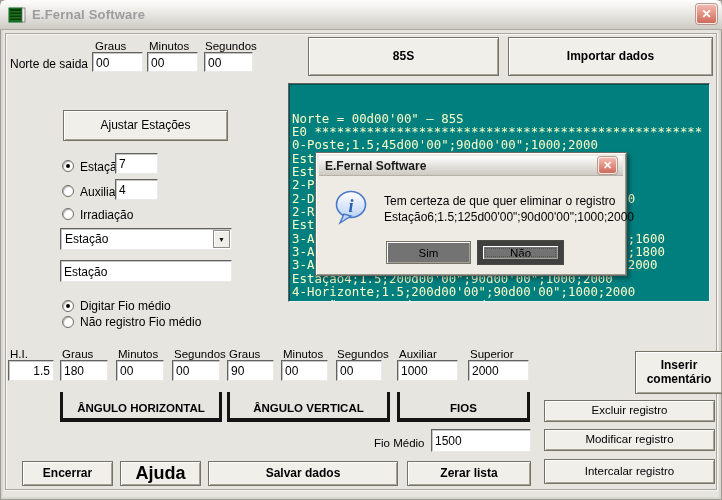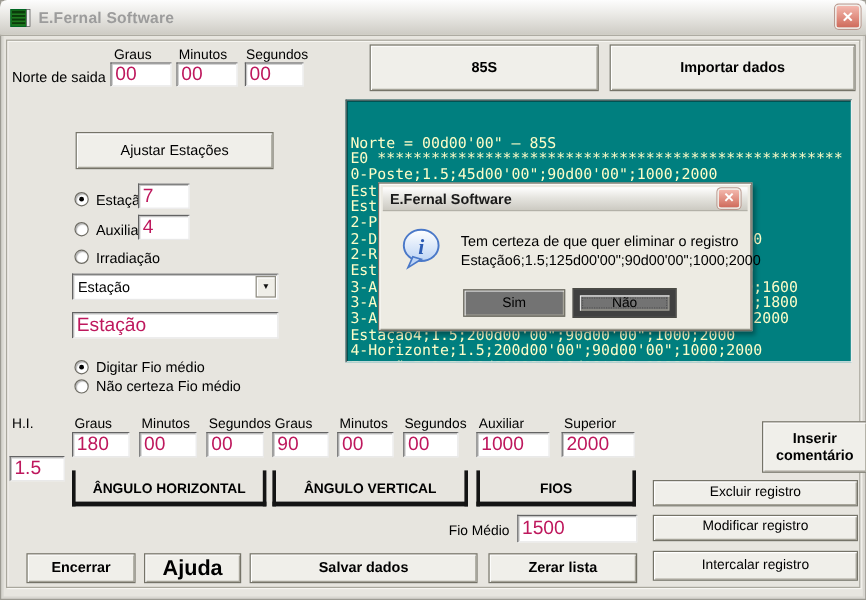--- a/index.html
+++ b/index.html
@@ -45,21 +45,21 @@
     display:flex; align-items:center; justify-content:center;
     text-align:center; line-height:1.15;
   }
   .bold { font-weight:bold;margin-left:8px; }
   .inp {
     position:absolute;
     background:#FFFFFF;
     border:1px solid; border-color:#636363 #E9E9E9 #E9E9E9 #636363;
     box-shadow: inset 1px 1px 0 rgba(90,90,90,0.35);
     font-family:"Liberation Sans", sans-serif;
-    font-size:16px; color:#be185d; padding:1px 3px 0 3px;
+    font-size:12px; color:#000000; padding:1px 3px 0 3px;
   }
   .lbl { position:absolute; font-size:11.5px; color:#000; white-space:nowrap; }
 
   
   .radio { position:absolute; width:12px; height:12px; border-radius:50%;
     background:#fff; border:1px solid #6E6C64;
     box-shadow: inset 1px 1px 1px rgba(0,0,0,0.3); }
   .radio.sel::after { content:""; position:absolute; left:3px; top:3px;
     width:4px; height:4px; border-radius:50%; background:#000; }
 
@@ -179,33 +179,33 @@
   <div class="combo" style="left:60px;top:228px;width:172px;height:22px">
     <span class="cval">Estação</span>
     <span class="cbtn">▼</span>
   </div>
 
   <input class="inp" style="left: 60px; top: 260px; width: 172px; height: 22px;" value="Estação">
 
   <span class="radio sel" style="left:62px;top:300px"></span>
   <span class="lbl" style="left:80px;top:299px;font-size:12px">Digitar Fio médio</span>
   <span class="radio" style="left:62px;top:316px"></span>
-  <span class="lbl" style="left:80px;top:315px;font-size:12px">Não certeza Fio médio</span>
+  <span class="lbl" style="left:80px;top:315px;font-size:12px">Não registro Fio médio</span>
 
   <span class="lbl" style="left:10px;top:348px">H.I.</span>
   <span class="lbl" style="left:62px;top:348px">Graus</span>
   <span class="lbl" style="left:118px;top:348px">Minutos</span>
   <span class="lbl" style="left:174px;top:348px">Segundos</span>
   <span class="lbl" style="left:229px;top:348px">Graus</span>
   <span class="lbl" style="left:283px;top:348px">Minutos</span>
   <span class="lbl" style="left:337px;top:348px">Segundos</span>
   <span class="lbl" style="left:399px;top:348px">Auxiliar</span>
   <span class="lbl" style="left:470px;top:348px">Superior</span>
 
-  <input class="inp" style="left: 8px; top: 380px; width: 46px; height: 21px;" value="1.5">
+  <input class="inp" style="left: 8px; top: 360px; width: 46px; height: 21px; text-align: right;" value="1.5">
   <input class="inp" style="left: 60px; top: 360px; width: 48px; height: 21px;" value="180">
   <input class="inp" style="left: 116px; top: 360px; width: 48px; height: 21px;" value="00">
   <input class="inp" style="left: 172px; top: 360px; width: 48px; height: 21px;" value="00">
   <input class="inp" style="left: 227px; top: 360px; width: 47px; height: 21px;" value="90">
   <input class="inp" style="left: 281px; top: 360px; width: 47px; height: 21px;" value="00">
   <input class="inp" style="left: 336px; top: 360px; width: 46px; height: 21px;" value="00">
   <input class="inp" style="left: 397px; top: 360px; width: 61px; height: 21px;" value="1000">
   <input class="inp" style="left: 468px; top: 360px; width: 61px; height: 21px;" value="2000">
 
   <div class="bracket" style="left:60px;top:392px;width:162px">

